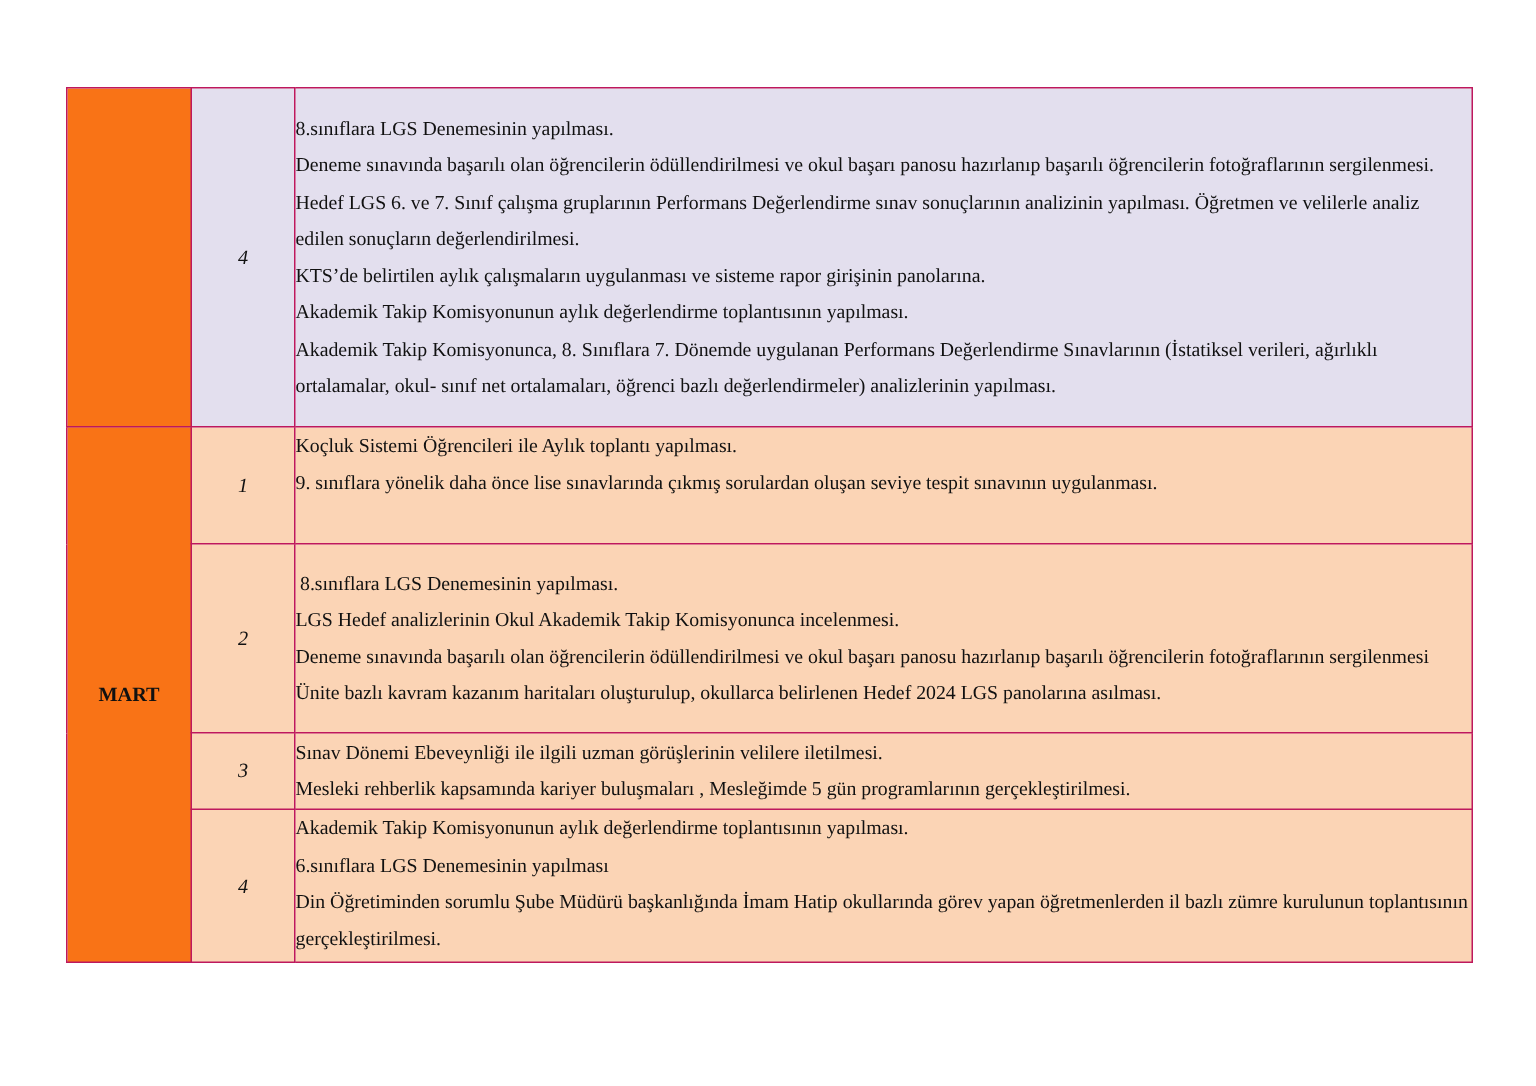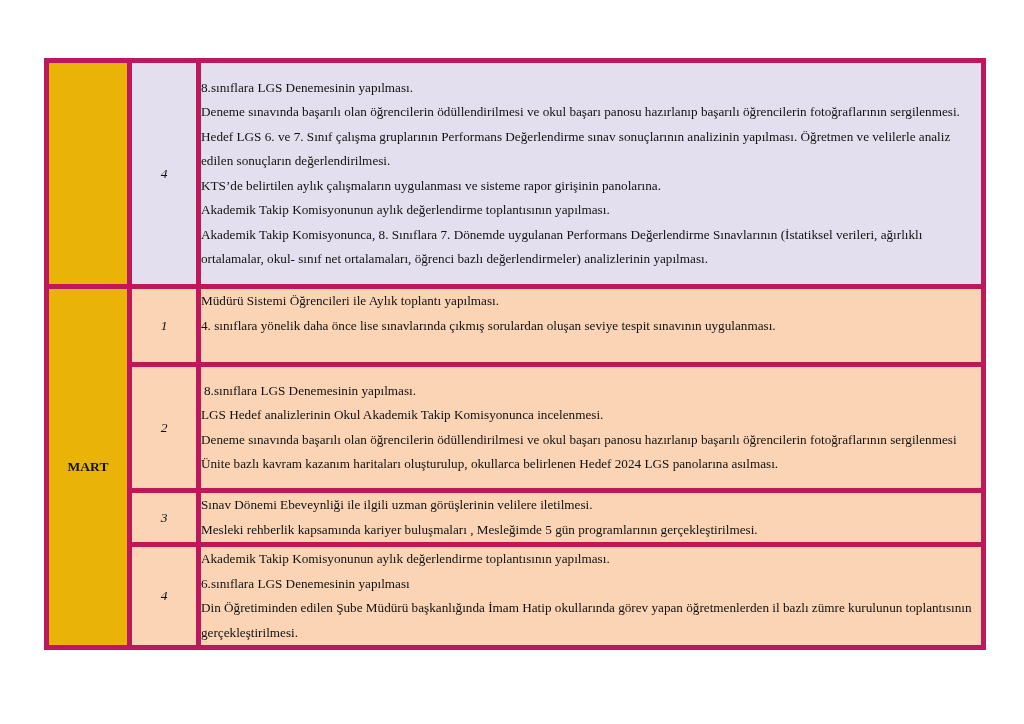--- a/index.html
+++ b/index.html
@@ -1,24 +1,24 @@
 <!DOCTYPE html>
 <html><head>
 <meta charset="utf-8">
 <style>
   html, body { margin: 0; padding: 0; background: #ffffff; }
   body { width: 1024px; height: 724px; position: relative; overflow: hidden;
          font-family: "Liberation Serif", "DejaVu Serif", serif; color: #111; }
   table.plan { position: absolute; left: 44px; top: 58px; width: 937px;
                border-collapse: collapse; table-layout: fixed; font-size: 13.2px; }
-  table.plan td { border: 5px solid #be185d; vertical-align: middle; padding: 0; }
+  table.plan td { border: 1px solid #be185d; vertical-align: middle; padding: 0; }
   col.c-month { width: 83px; }
   col.c-week { width: 69px; }
   col.c-act { width: 785px; }
-  td.month { background: #eab308; text-align: center; font-weight: bold; font-size: 13.5px; }
+  td.month { background: #f97316; text-align: center; font-weight: bold; font-size: 13.5px; }
   td.week { text-align: center; font-style: italic; font-size: 13.5px; }
   td.acts { padding: 2px 6px 2px 6px; line-height: 24.5px; }
   .lav { background: #e3dfee; }
   .peach { background: #fbd4b5; }
   .acts p { margin: 0; }
   tr.r0 { height: 226px; }
   tr.r1 { height: 78px; }
   tr.r2 { height: 126px; }
   tr.r3 { height: 51px; }
   tr.r4 { height: 102px; }
@@ -45,22 +45,22 @@
         <p>KTS’de belirtilen aylık çalışmaların uygulanması ve  sisteme rapor girişinin panolarına.</p>
         <p>Akademik Takip Komisyonunun aylık değerlendirme toplantısının yapılması.</p>
         <p>Akademik Takip Komisyonunca, 8. Sınıflara 7. Dönemde uygulanan Performans Değerlendirme Sınavlarının (İstatiksel verileri, ağırlıklı ortalamalar, okul- sınıf net ortalamaları, öğrenci bazlı değerlendirmeler) analizlerinin yapılması.</p>
       </td>
     </tr>
 
     <tr class="r1">
       <td class="month" rowspan="4">MART</td>
       <td class="week peach">1</td>
       <td class="acts peach top">
-        <p>Müdürü Sistemi Öğrencileri ile Aylık toplantı yapılması.</p>
-        <p>4. sınıflara yönelik daha önce lise sınavlarında çıkmış sorulardan oluşan seviye tespit sınavının uygulanması.</p>
+        <p>Koçluk Sistemi Öğrencileri ile Aylık toplantı yapılması.</p>
+        <p>9. sınıflara yönelik daha önce lise sınavlarında çıkmış sorulardan oluşan seviye tespit sınavının uygulanması.</p>
       </td>
     </tr>
 
     <tr class="r2">
       <td class="week peach">2</td>
       <td class="acts peach">
         <p class="indent1"> 8.sınıflara LGS Denemesinin yapılması.</p>
         <p>LGS Hedef analizlerinin Okul Akademik Takip Komisyonunca incelenmesi.</p>
         <p>Deneme sınavında başarılı olan öğrencilerin ödüllendirilmesi ve okul başarı panosu hazırlanıp başarılı öğrencilerin fotoğraflarının sergilenmesi</p>
         <p>Ünite bazlı kavram kazanım haritaları oluşturulup, okullarca belirlenen Hedef 2024 LGS panolarına asılması.</p>
@@ -73,17 +73,17 @@
         <p>Sınav Dönemi Ebeveynliği ile ilgili uzman görüşlerinin velilere iletilmesi.</p>
         <p>Mesleki rehberlik kapsamında kariyer buluşmaları , Mesleğimde 5 gün programlarının gerçekleştirilmesi.</p>
       </td>
     </tr>
 
     <tr class="r4">
       <td class="week peach">4</td>
       <td class="acts peach top">
         <p>Akademik Takip Komisyonunun aylık değerlendirme toplantısının yapılması.</p>
         <p>6.sınıflara LGS Denemesinin yapılması</p>
-        <p>Din Öğretiminden edilen Şube Müdürü başkanlığında İmam Hatip okullarında görev yapan öğretmenlerden il bazlı zümre kurulunun toplantısının gerçekleştirilmesi.</p>
+        <p>Din Öğretiminden sorumlu Şube Müdürü başkanlığında İmam Hatip okullarında görev yapan öğretmenlerden il bazlı zümre kurulunun toplantısının gerçekleştirilmesi.</p>
       </td>
     </tr>
   </tbody>
 </table>
 
 </body></html>

